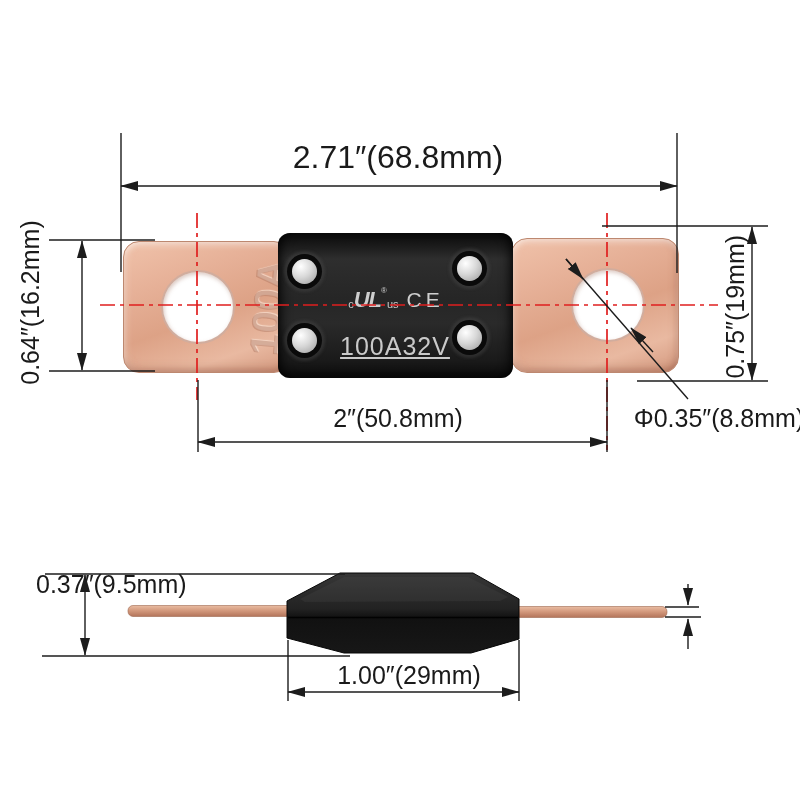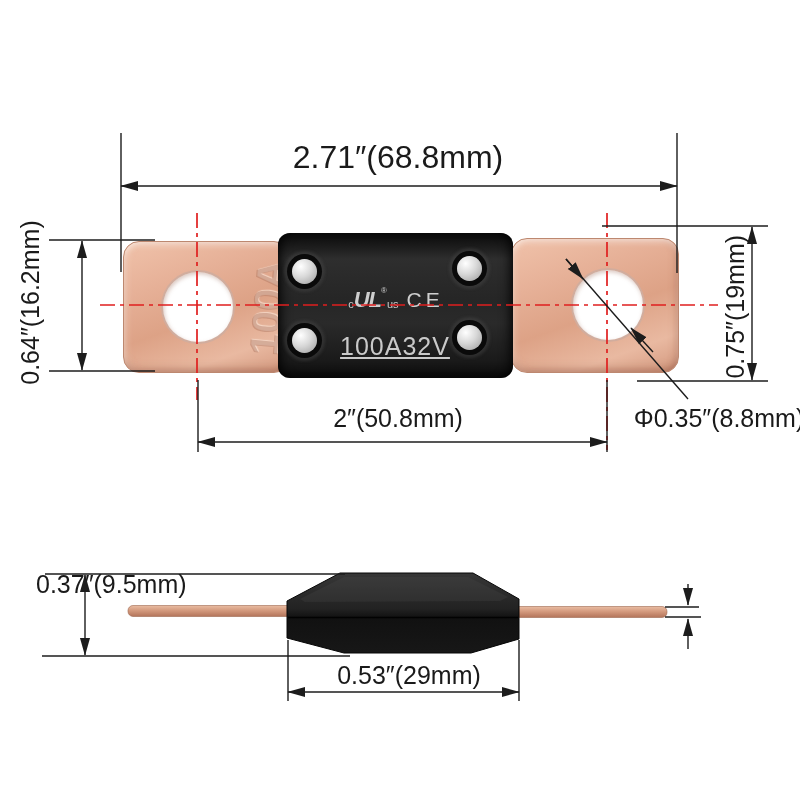--- a/index.html
+++ b/index.html
@@ -153,15 +153,15 @@
       <line x1="288" y1="692" x2="519" y2="692" marker-start="url(#arw)" marker-end="url(#arw)"></line>
     </g>
   </svg>
 
   <div class="lbl lbl-width">2.71″(68.8mm)</div>
   <div class="lbl lbl-lh">0.64″(16.2mm)</div>
   <div class="lbl lbl-rh">0.75″(19mm)</div>
   <div class="lbl lbl-hs">2″(50.8mm)</div>
   <div class="lbl lbl-hd">Φ0.35″(8.8mm)</div>
   <div class="lbl lbl-sh">0.37″(9.5mm)</div>
-  <div class="lbl lbl-bl">0.53″(29mm)</div>
+  <div class="lbl lbl-bl">1.00″(29mm)</div>
 
 </div>
 
 </body></html>

